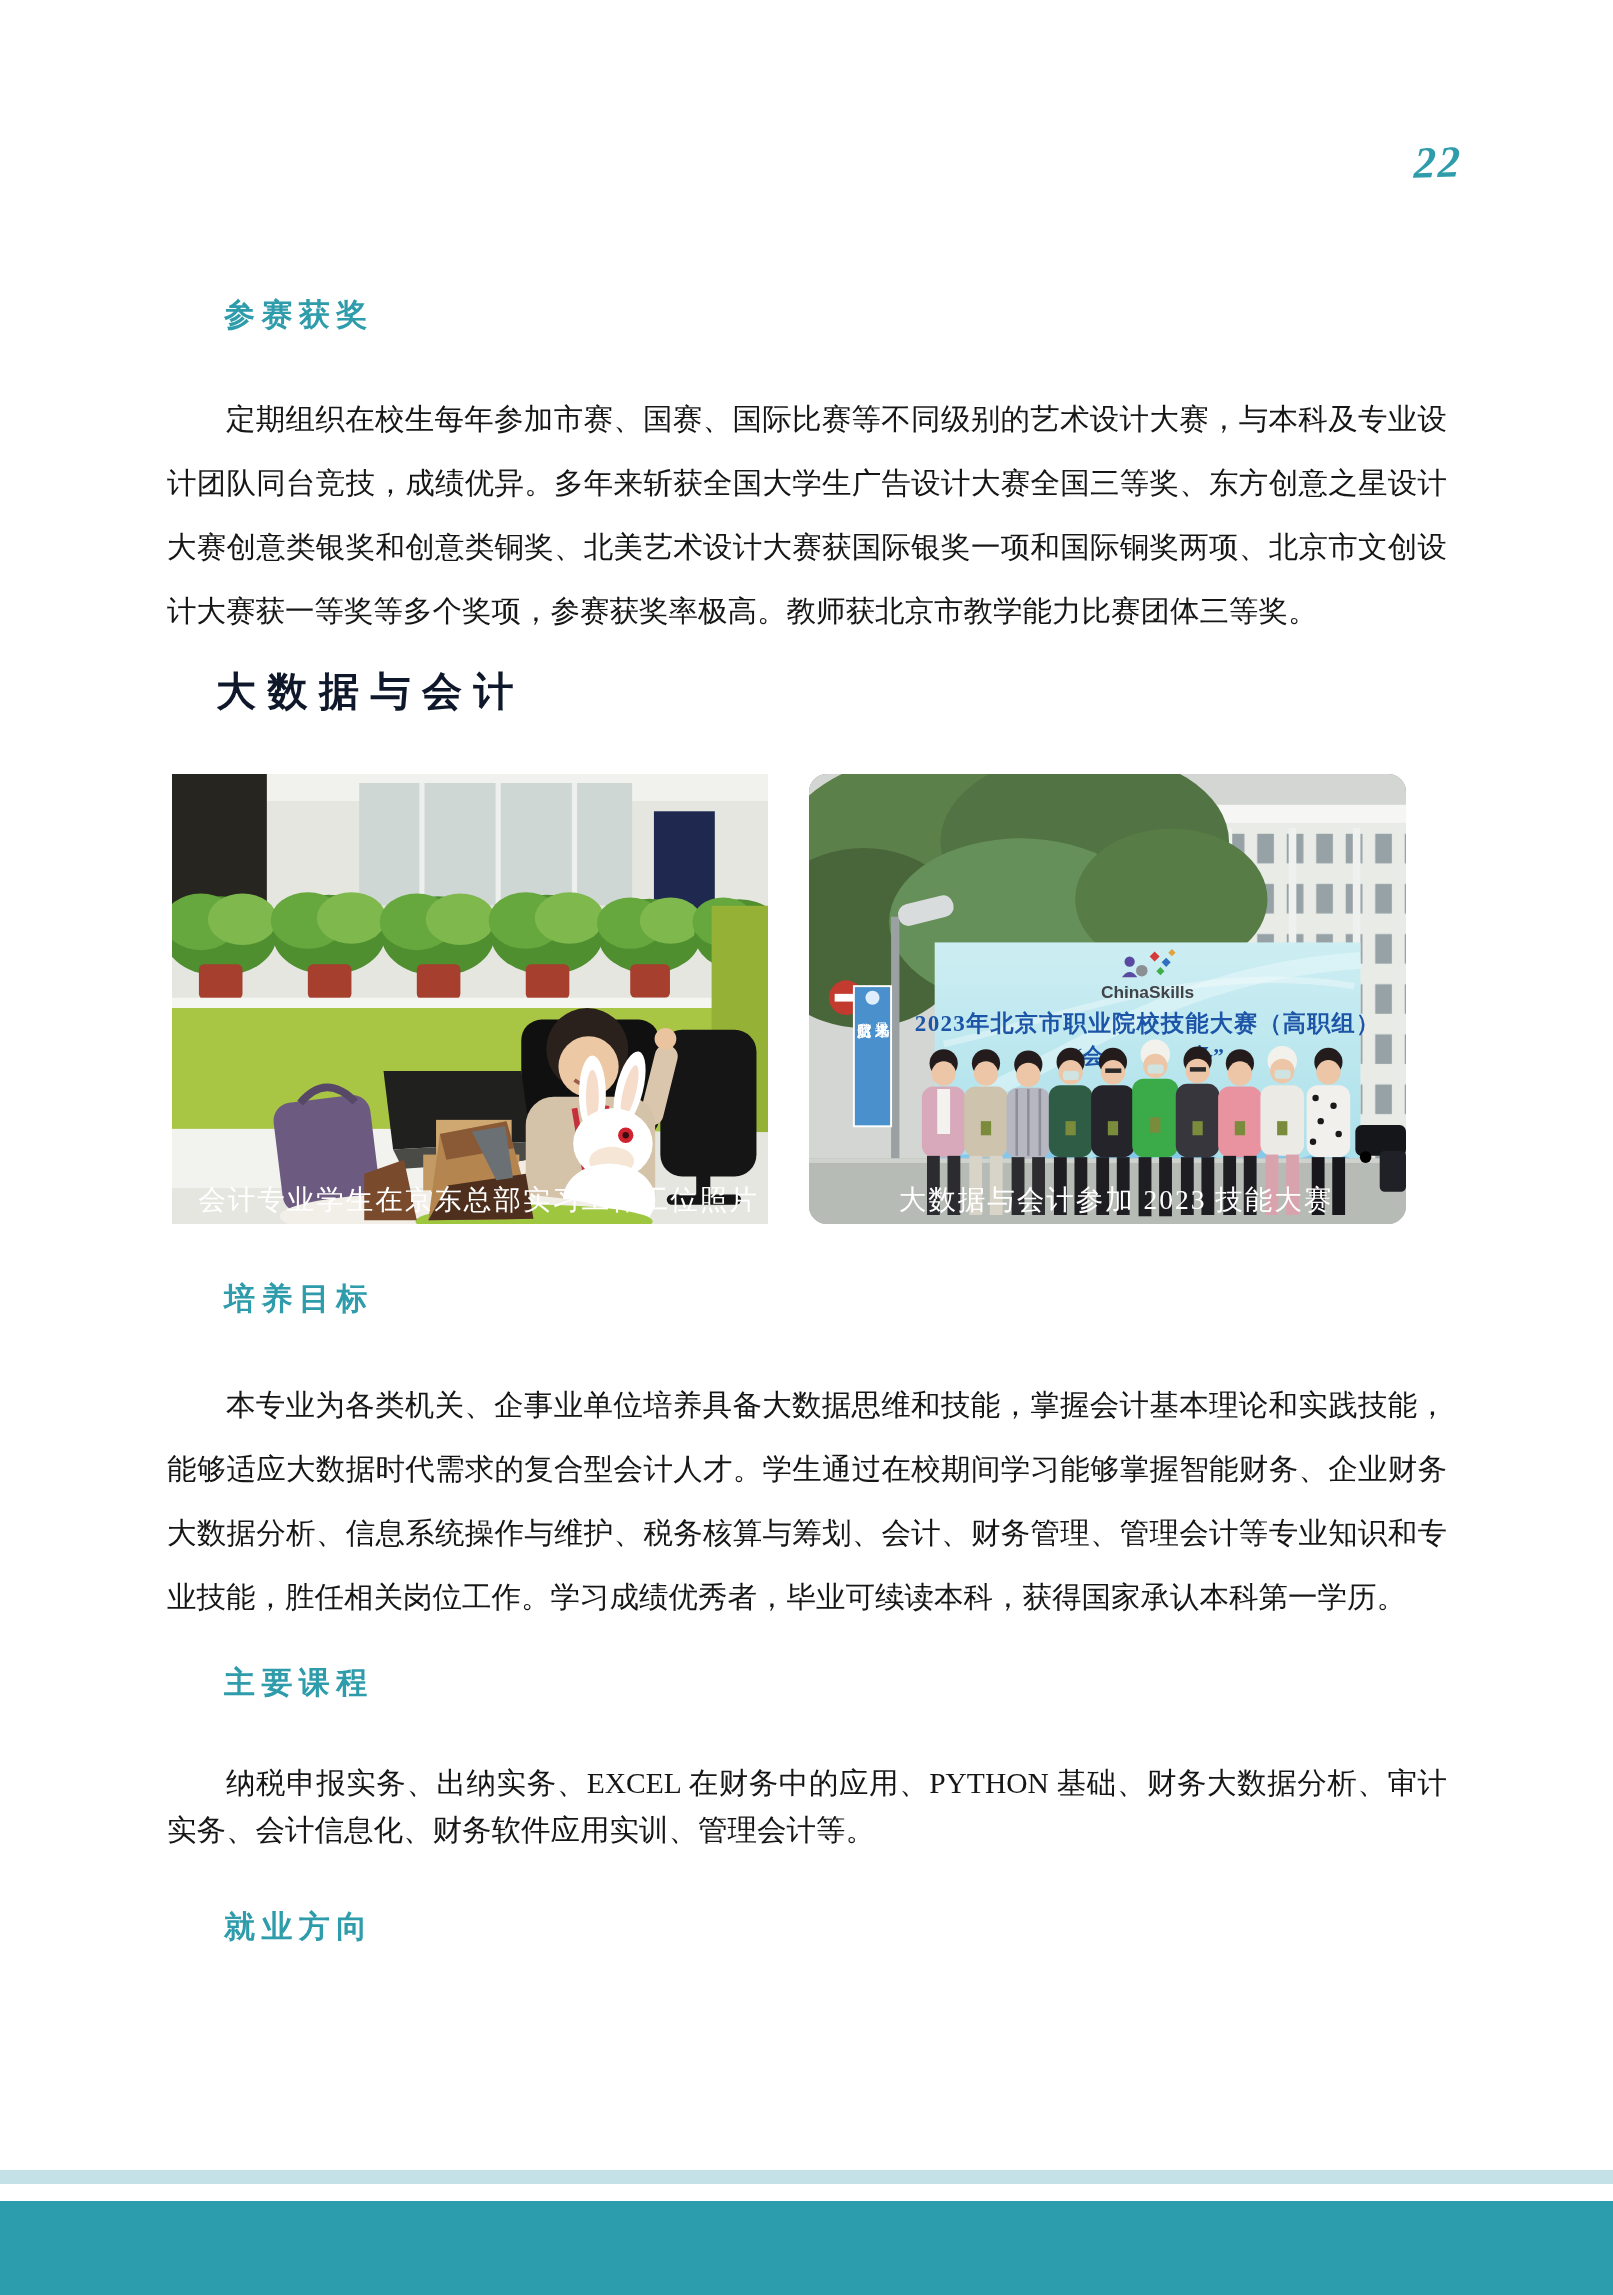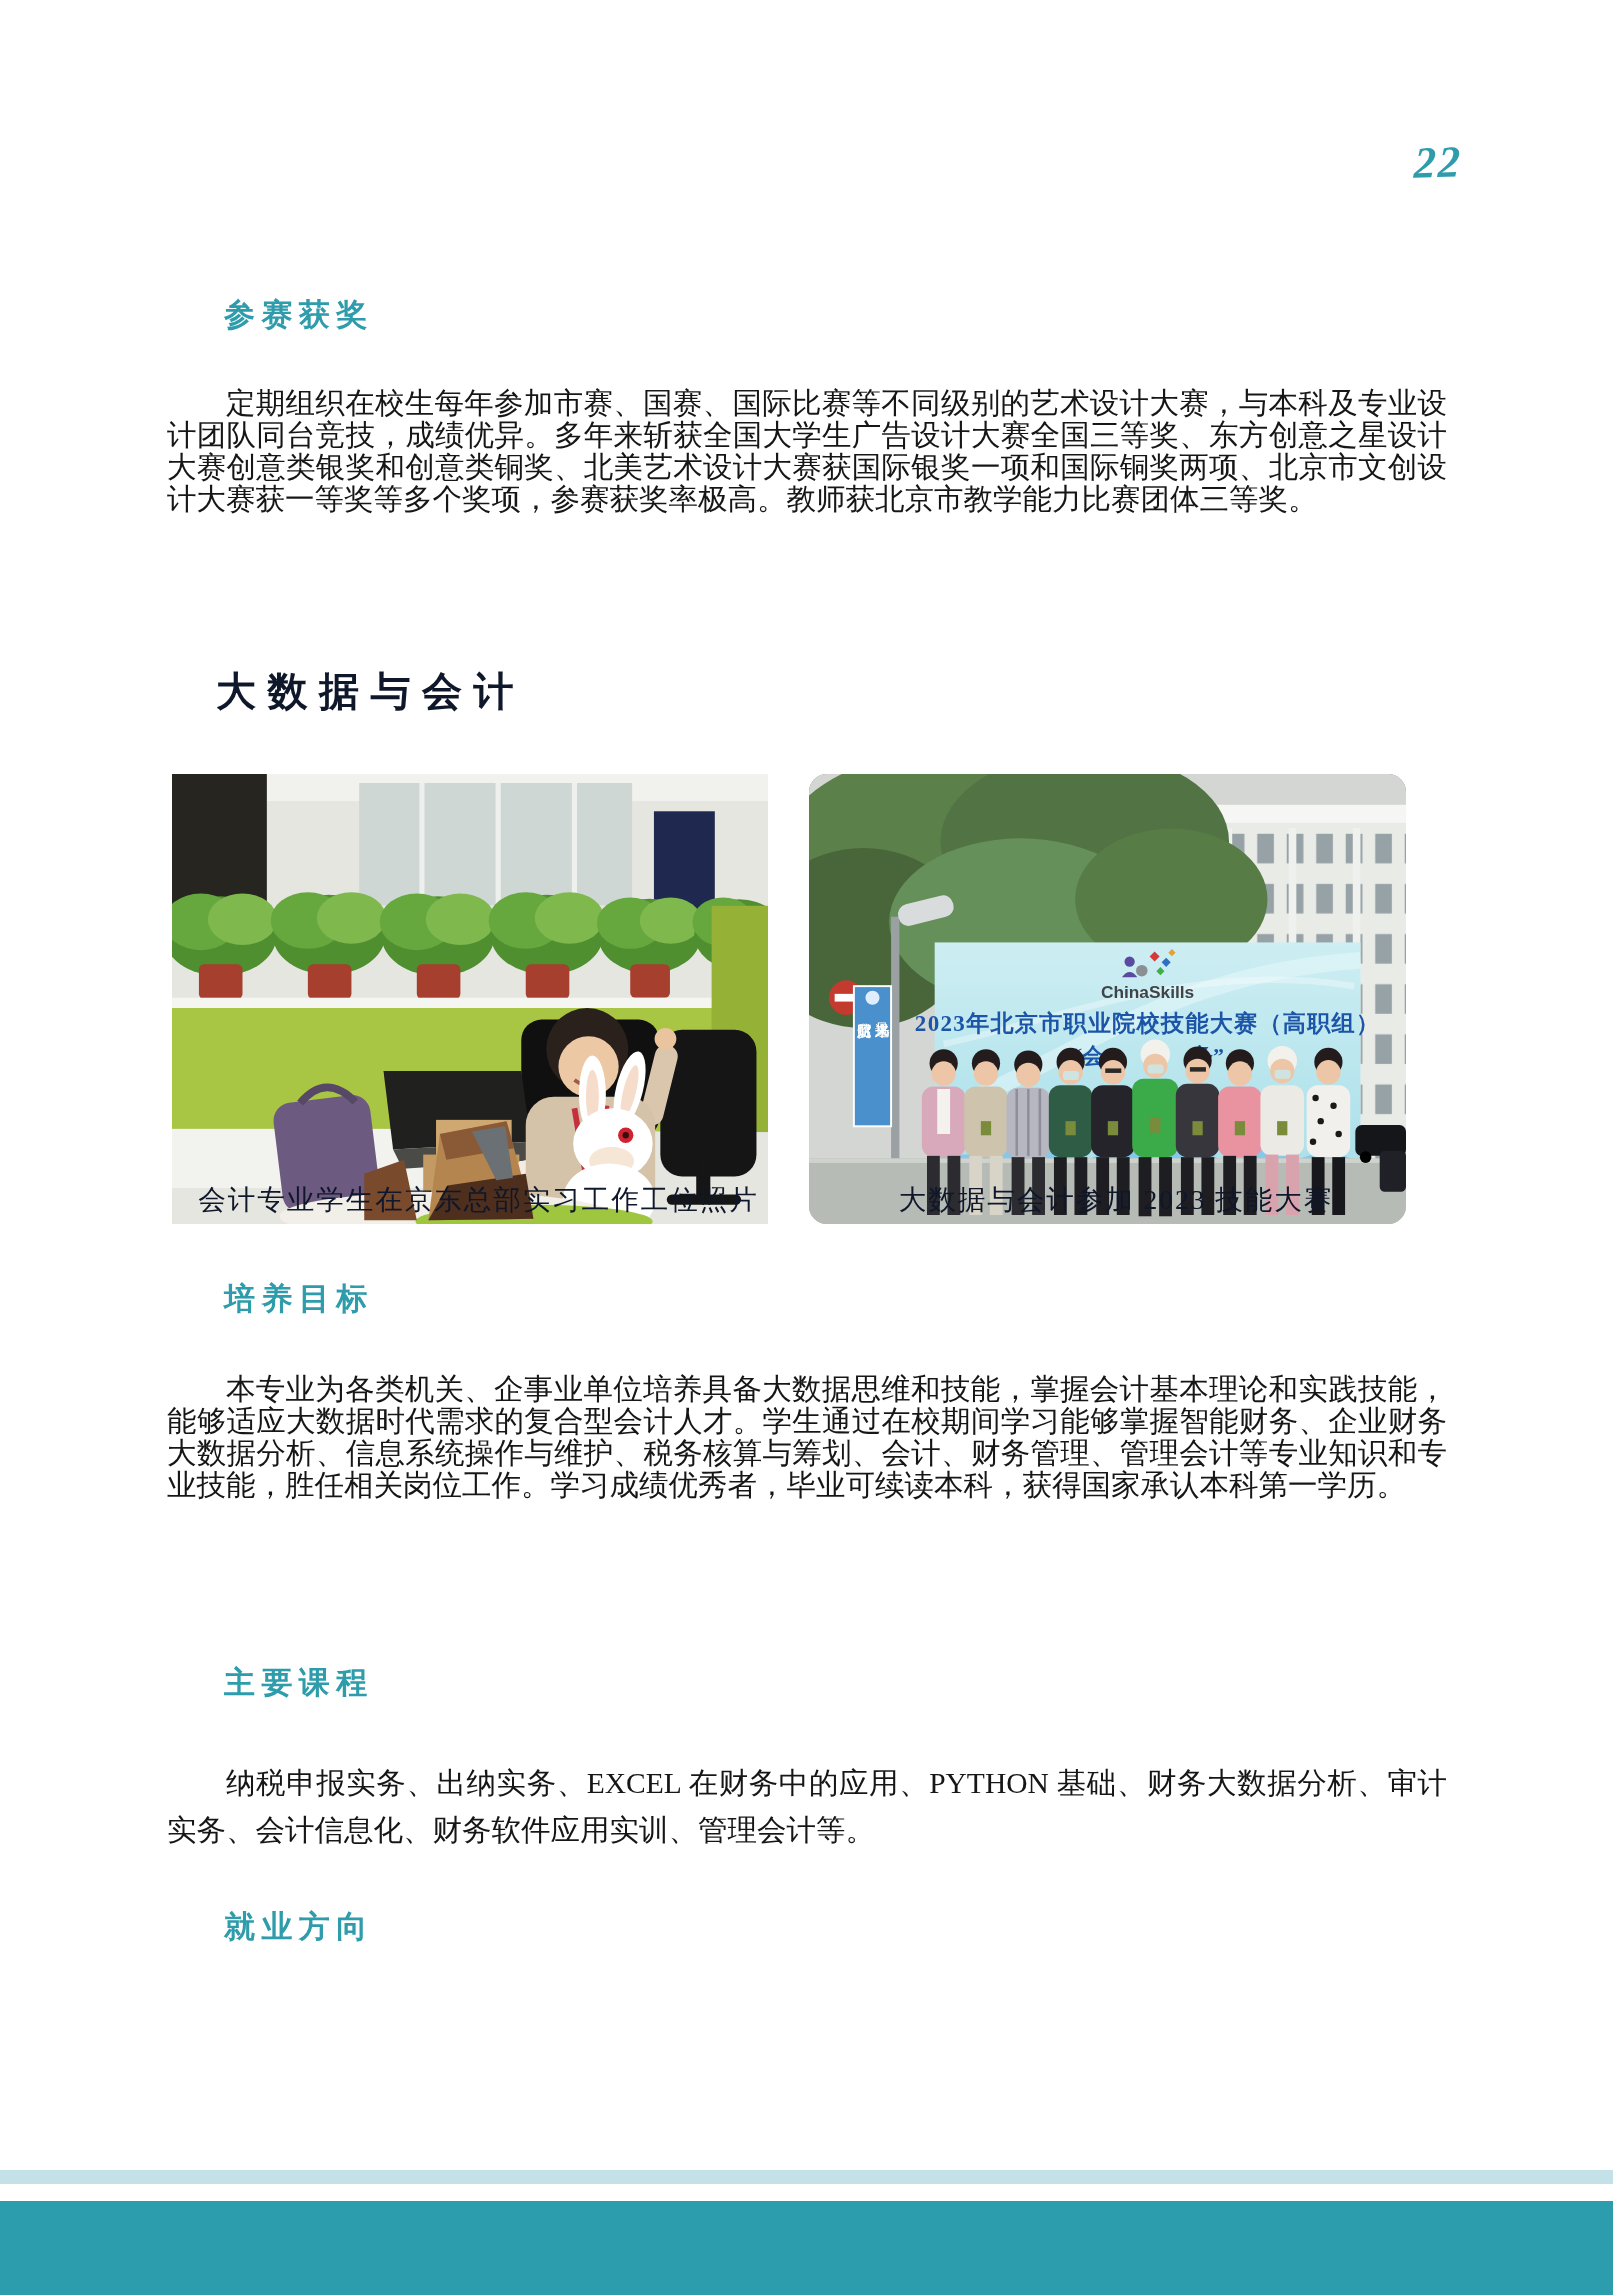--- a/index.html
+++ b/index.html
@@ -15,39 +15,39 @@
   .sec-heading{
     position:absolute;left:224px;
     color:#2E9CAB;font-size:31px;font-weight:bold;letter-spacing:6.4px;line-height:1;
   }
   #h-awards{top:299px;}
   #h-objectives{top:1283px;}
   #h-courses{top:1667px;}
   #h-employment{top:1911px;text-align:right;}
   .para{
     position:absolute;left:167px;width:1280px;
-    font-size:29.5px;line-height:32px;text-align:justify;text-indent:59px;
+    font-size:29.5px;line-height:64px;text-align:justify;text-indent:59px;
     color:#161616;
   }
   #p-awards{top:387px;}
   #p-objectives{top:1373px;}
   #p-courses{top:1760px;line-height:47px;}
   .major-title{
     position:absolute;left:216px;top:664px;
     font-size:40px;font-weight:bold;letter-spacing:11.5px;color:#0f172a;
   }
   .photo{
     position:absolute;top:774px;height:450px;overflow:hidden;background:#888;
   }
   #photo-left{left:172px;width:596px;}
   #photo-right{left:809px;width:597px;border-radius:18px;}
   .photo svg{display:block;width:100%;height:100%;}
   .photo-caption{
     position:absolute;left:0;right:0;bottom:6.4px;
-    text-align:center;color:#0f172a;font-size:27.6px;letter-spacing:1.9px;
+    text-align:center;color:#ffffff;font-size:27.6px;letter-spacing:1.9px;
     font-weight:normal;
     padding-left:17px;
   }
   .footer-stripe-light{position:absolute;left:0;top:2170px;width:1613px;height:13.5px;background:#C3E1E7;}
   .footer-stripe-dark{position:absolute;left:0;top:2201px;width:1613px;height:94px;background:#2C9DAC;}
 </style>
 </head>
 <body>
 
 <div class="page">

